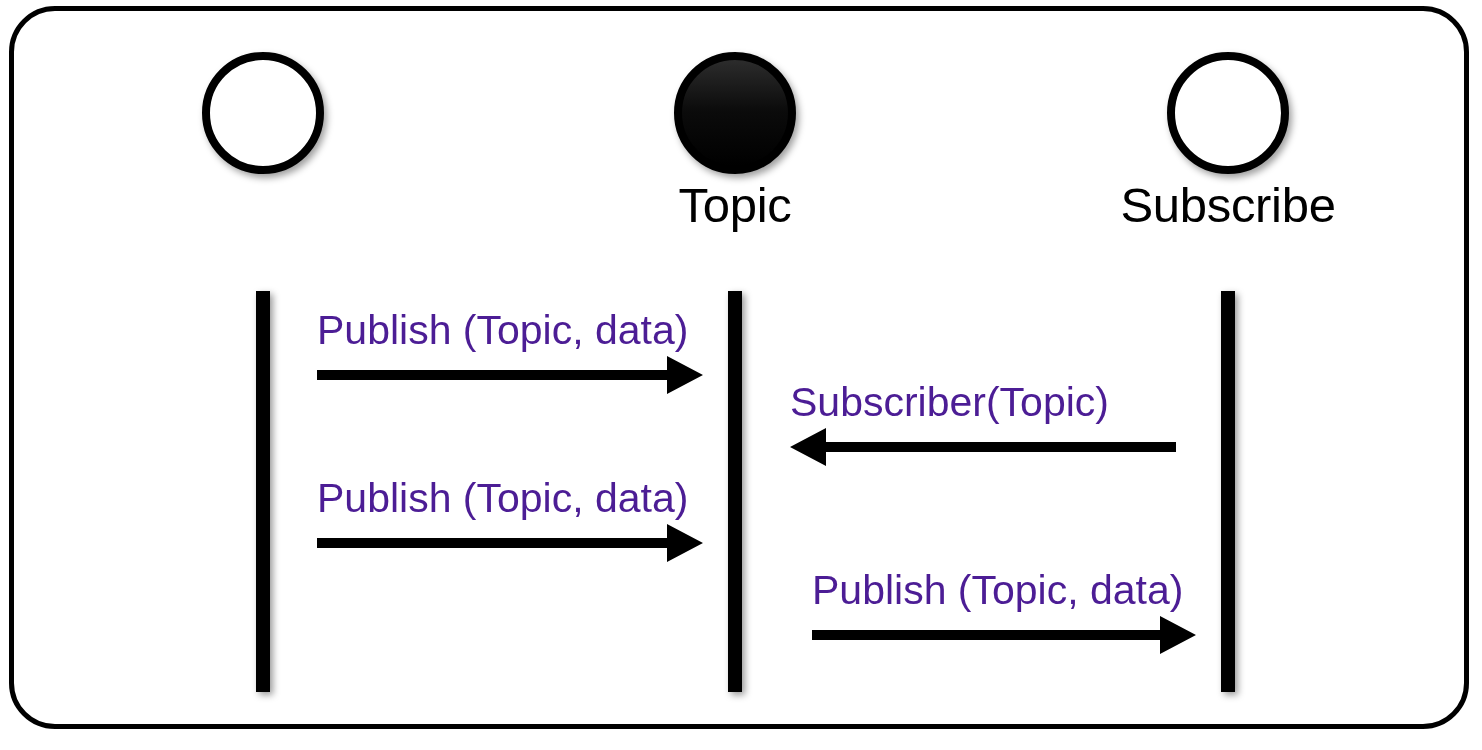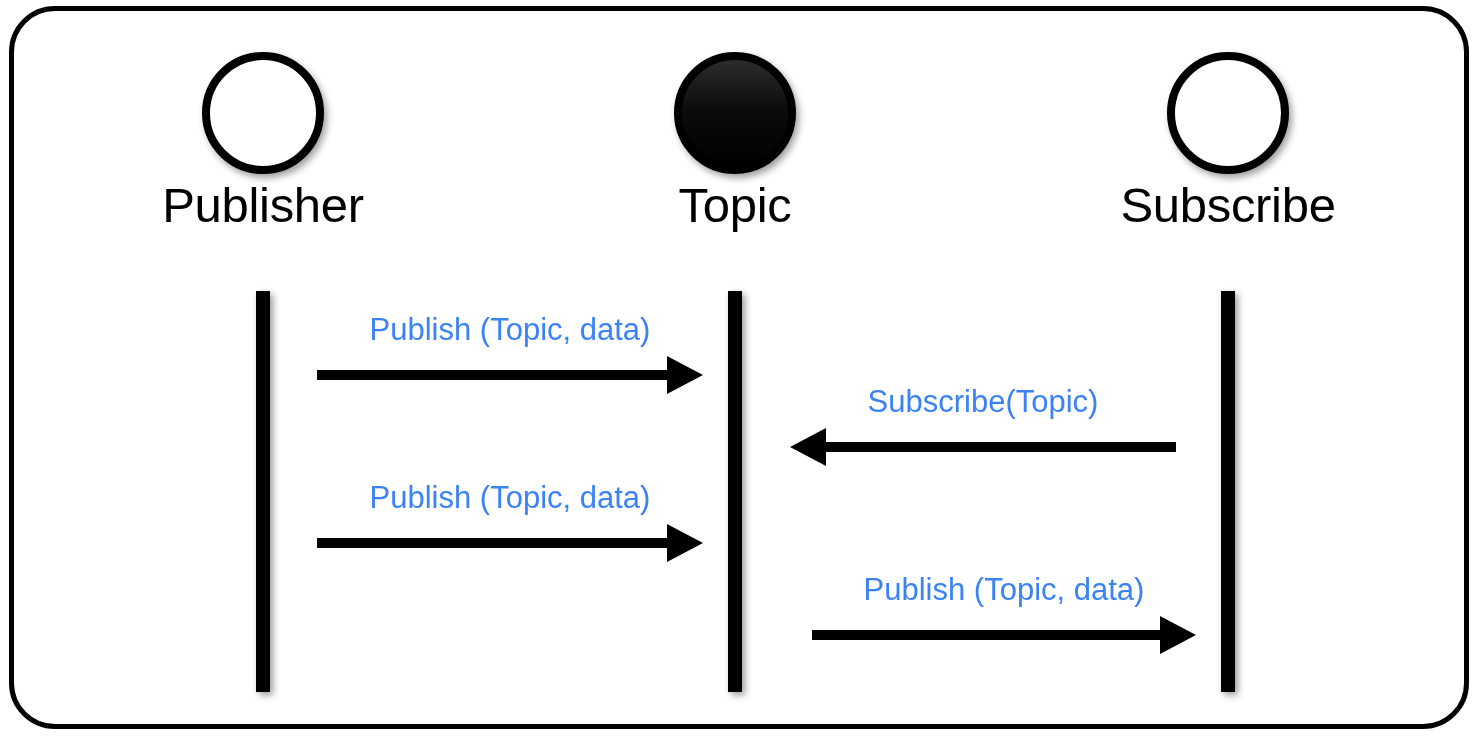--- a/index.html
+++ b/index.html
@@ -73,45 +73,44 @@
   
   .message {
     position: absolute;
     height: 90px;
   }
   .msg-label {
     position: absolute;
     left: 0;
     top: 0;
     width: 100%;
-    text-align: center;
-    font-size: 31px;
+    text-align: left;
+    font-size: 41px;
     line-height: 48px;
-    color: #3b82f6;
+    color: #4c1d95;
     white-space: nowrap;
   }
   .msg-arrow {
     position: absolute;
     left: 0;
     bottom: 0;
     width: 100%;
     height: 42px;
   }
   .msg-arrow svg { display: block; width: 100%; height: 100%; }
 </style>
 </head>
 <body>
 
 <div id="canvas">
 
   <div id="frame"></div>
 
   <div class="node" style="left:263px;">
     <div class="node-circle"></div>
-    <div class="node-label">Publisher</div>
   </div>
 
   <div class="node" style="left:735px;">
     <div class="node-circle filled"></div>
     <div class="node-label">Topic</div>
   </div>
 
   <div class="node" style="left:1228px;">
     <div class="node-circle"></div>
     <div class="node-label">Subscribe</div>
@@ -124,21 +123,21 @@
   <div class="message" style="left:317px; top:306px; width:386px;">
     <div class="msg-label">Publish (Topic, data)</div>
     <div class="msg-arrow">
       <svg viewBox="0 0 386 42" preserveAspectRatio="none">
         <path d="M0,16 L350,16 L350,2 L386,21 L350,40 L350,26 L0,26 Z" fill="#000000"></path>
       </svg>
     </div>
   </div>
 
   <div class="message" style="left:790px; top:378px; width:386px;">
-    <div class="msg-label">Subscribe(Topic)</div>
+    <div class="msg-label">Subscriber(Topic)</div>
     <div class="msg-arrow">
       <svg viewBox="0 0 386 42" preserveAspectRatio="none">
         <path d="M386,16 L36,16 L36,2 L0,21 L36,40 L36,26 L386,26 Z" fill="#000000"></path>
       </svg>
     </div>
   </div>
 
   <div class="message" style="left:317px; top:474px; width:386px;">
     <div class="msg-label">Publish (Topic, data)</div>
     <div class="msg-arrow">

